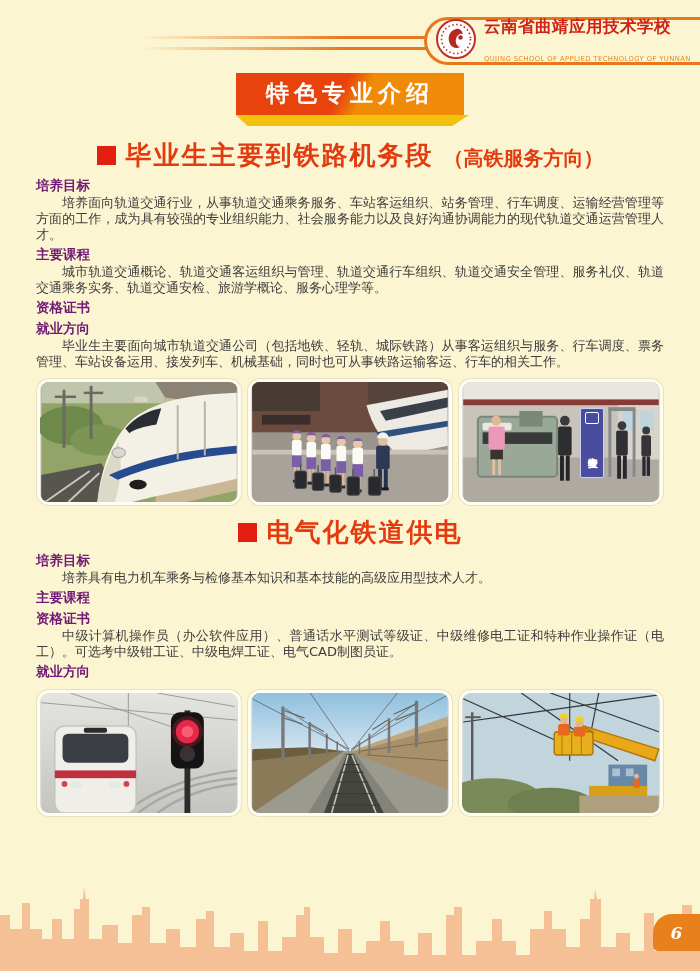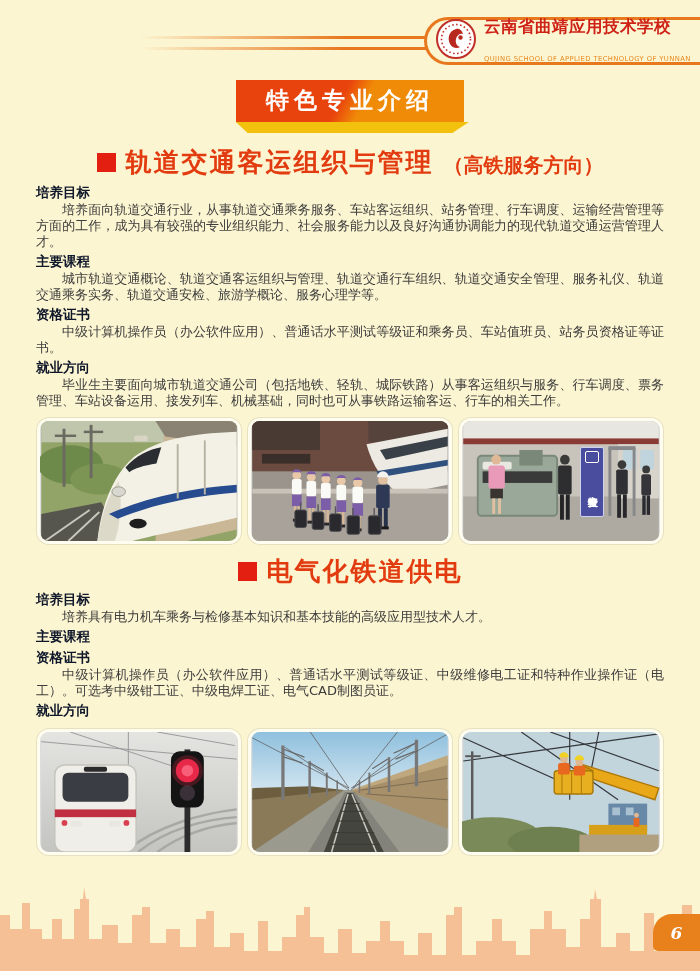--- a/index.html
+++ b/index.html
@@ -17,37 +17,37 @@
   .capsule {
     position:absolute; top:17px; right:0; width:276px; height:48px;
     border:3px solid #E8781E; border-right:none;
     border-radius:26px 0 0 26px; background:#FCF5D1;
     display:flex; align-items:center; gap:7px; padding-left:8px;
   }
   .schoolname { display:flex; flex-direction:column; line-height:1.1; }
   .schoolname .cn { font-size:16.5px; font-weight:bold; color:#CE2217; letter-spacing:0.5px; }
   .schoolname .en { font-size:6.8px; color:#E8881E; letter-spacing:0.4px; margin-top:20px; }
   
-  .banner-wrap { position:relative; z-index:2; text-align:center; margin-top:10px; }
+  .banner-wrap { position:relative; z-index:2; text-align:center; margin-top:3px; }
   .banner {
     display:inline-block; padding:5px 30px 6px;
     background:linear-gradient(118deg, #E9430D 0%, #E9430D 46%, #F08B07 56%, #F08B07 100%);
     color:#fff; font-size:23px; font-weight:bold; letter-spacing:5px;
   }
   .banner-fold { width:238px; height:11px; margin:0 auto;
     background:#F2C10E; clip-path:polygon(2% 0,100% 0,93% 100%,7% 100%); }
   
   .sec-title { display:flex; align-items:center; justify-content:center; gap:10px;
     margin:13px 0 4px; z-index:2; position:relative; }
   .red-square { width:19px; height:19px; background:#E31F12; flex:0 0 auto; }
   .sec-title .main { font-size:26px; font-weight:bold; color:#E33B10; letter-spacing:2px; line-height:1.1; }
   .sec-title .suffix { font-size:20px; font-weight:bold; color:#E33B10; letter-spacing:0; padding-top:6px; }
   
   .content { position:relative; z-index:2; padding:0 36px; }
-  .blk-h { color:#0f172a; font-weight:bold; font-size:13.5px; line-height:19px; margin-top:2px; }
+  .blk-h { color:#701a75; font-weight:bold; font-size:13.5px; line-height:19px; margin-top:2px; }
   .blk-p { font-size:13px; line-height:16px; text-indent:2em; text-align:justify; }
   
   .photo-row { position:relative; z-index:2; display:flex; justify-content:center;
     gap:7px; margin:9px 0 8px; }
   .photo { position:relative; width:204px; height:126px; border:3px solid #FFFDEF;
     border-radius:12px; overflow:hidden; background:#ddd; box-shadow:0 0 0 1px rgba(0,0,0,.08); }
   .photo svg { display:block; width:100%; height:100%; }
   .sec-sign {
     position:absolute; top:26px; left:118px; width:24px; height:70px;
     background:#4A4C9E; border:1px solid #cfd2ee; border-radius:2px;
@@ -91,31 +91,30 @@
     </div>
   </div>
 
   <div class="banner-wrap">
     <div class="banner">特色专业介绍</div>
     <div class="banner-fold"></div>
   </div>
 
   <div class="sec-title">
     <span class="red-square"></span>
-    <span class="main">轨道交通客运组织与管理</span>
+    <span class="main">毕业生主要到铁路机务段</span>
     <span class="suffix">（高铁服务方向）</span>
   </div>
 
   <div class="content">
     <div class="blk-h">培养目标</div>
     <p class="blk-p">培养面向轨道交通行业，从事轨道交通乘务服务、车站客运组织、站务管理、行车调度、运输经营管理等方面的工作，成为具有较强的专业组织能力、社会服务能力以及良好沟通协调能力的现代轨道交通运营管理人才。</p>
     <div class="blk-h">主要课程</div>
     <p class="blk-p">城市轨道交通概论、轨道交通客运组织与管理、轨道交通行车组织、轨道交通安全管理、服务礼仪、轨道交通乘务实务、轨道交通安检、旅游学概论、服务心理学等。</p>
     <div class="blk-h">资格证书</div>
-    <p class="blk-p">中级计算机操作员（办公软件应用）、普通话水平测试等级证和乘务员、车站值班员、站务员资格证等证书。</p>
     <div class="blk-h">就业方向</div>
     <p class="blk-p">毕业生主要面向城市轨道交通公司（包括地铁、轻轨、城际铁路）从事客运组织与服务、行车调度、票务管理、车站设备运用、接发列车、机械基础，同时也可从事铁路运输客运、行车的相关工作。</p>
   </div>
 
   <div class="photo-row">
 
     <div class="photo">
       <svg viewBox="0 0 202 124">
         <rect width="202" height="124" fill="#93A468"></rect>
         <rect width="202" height="22" fill="#BFC6AC"></rect>

